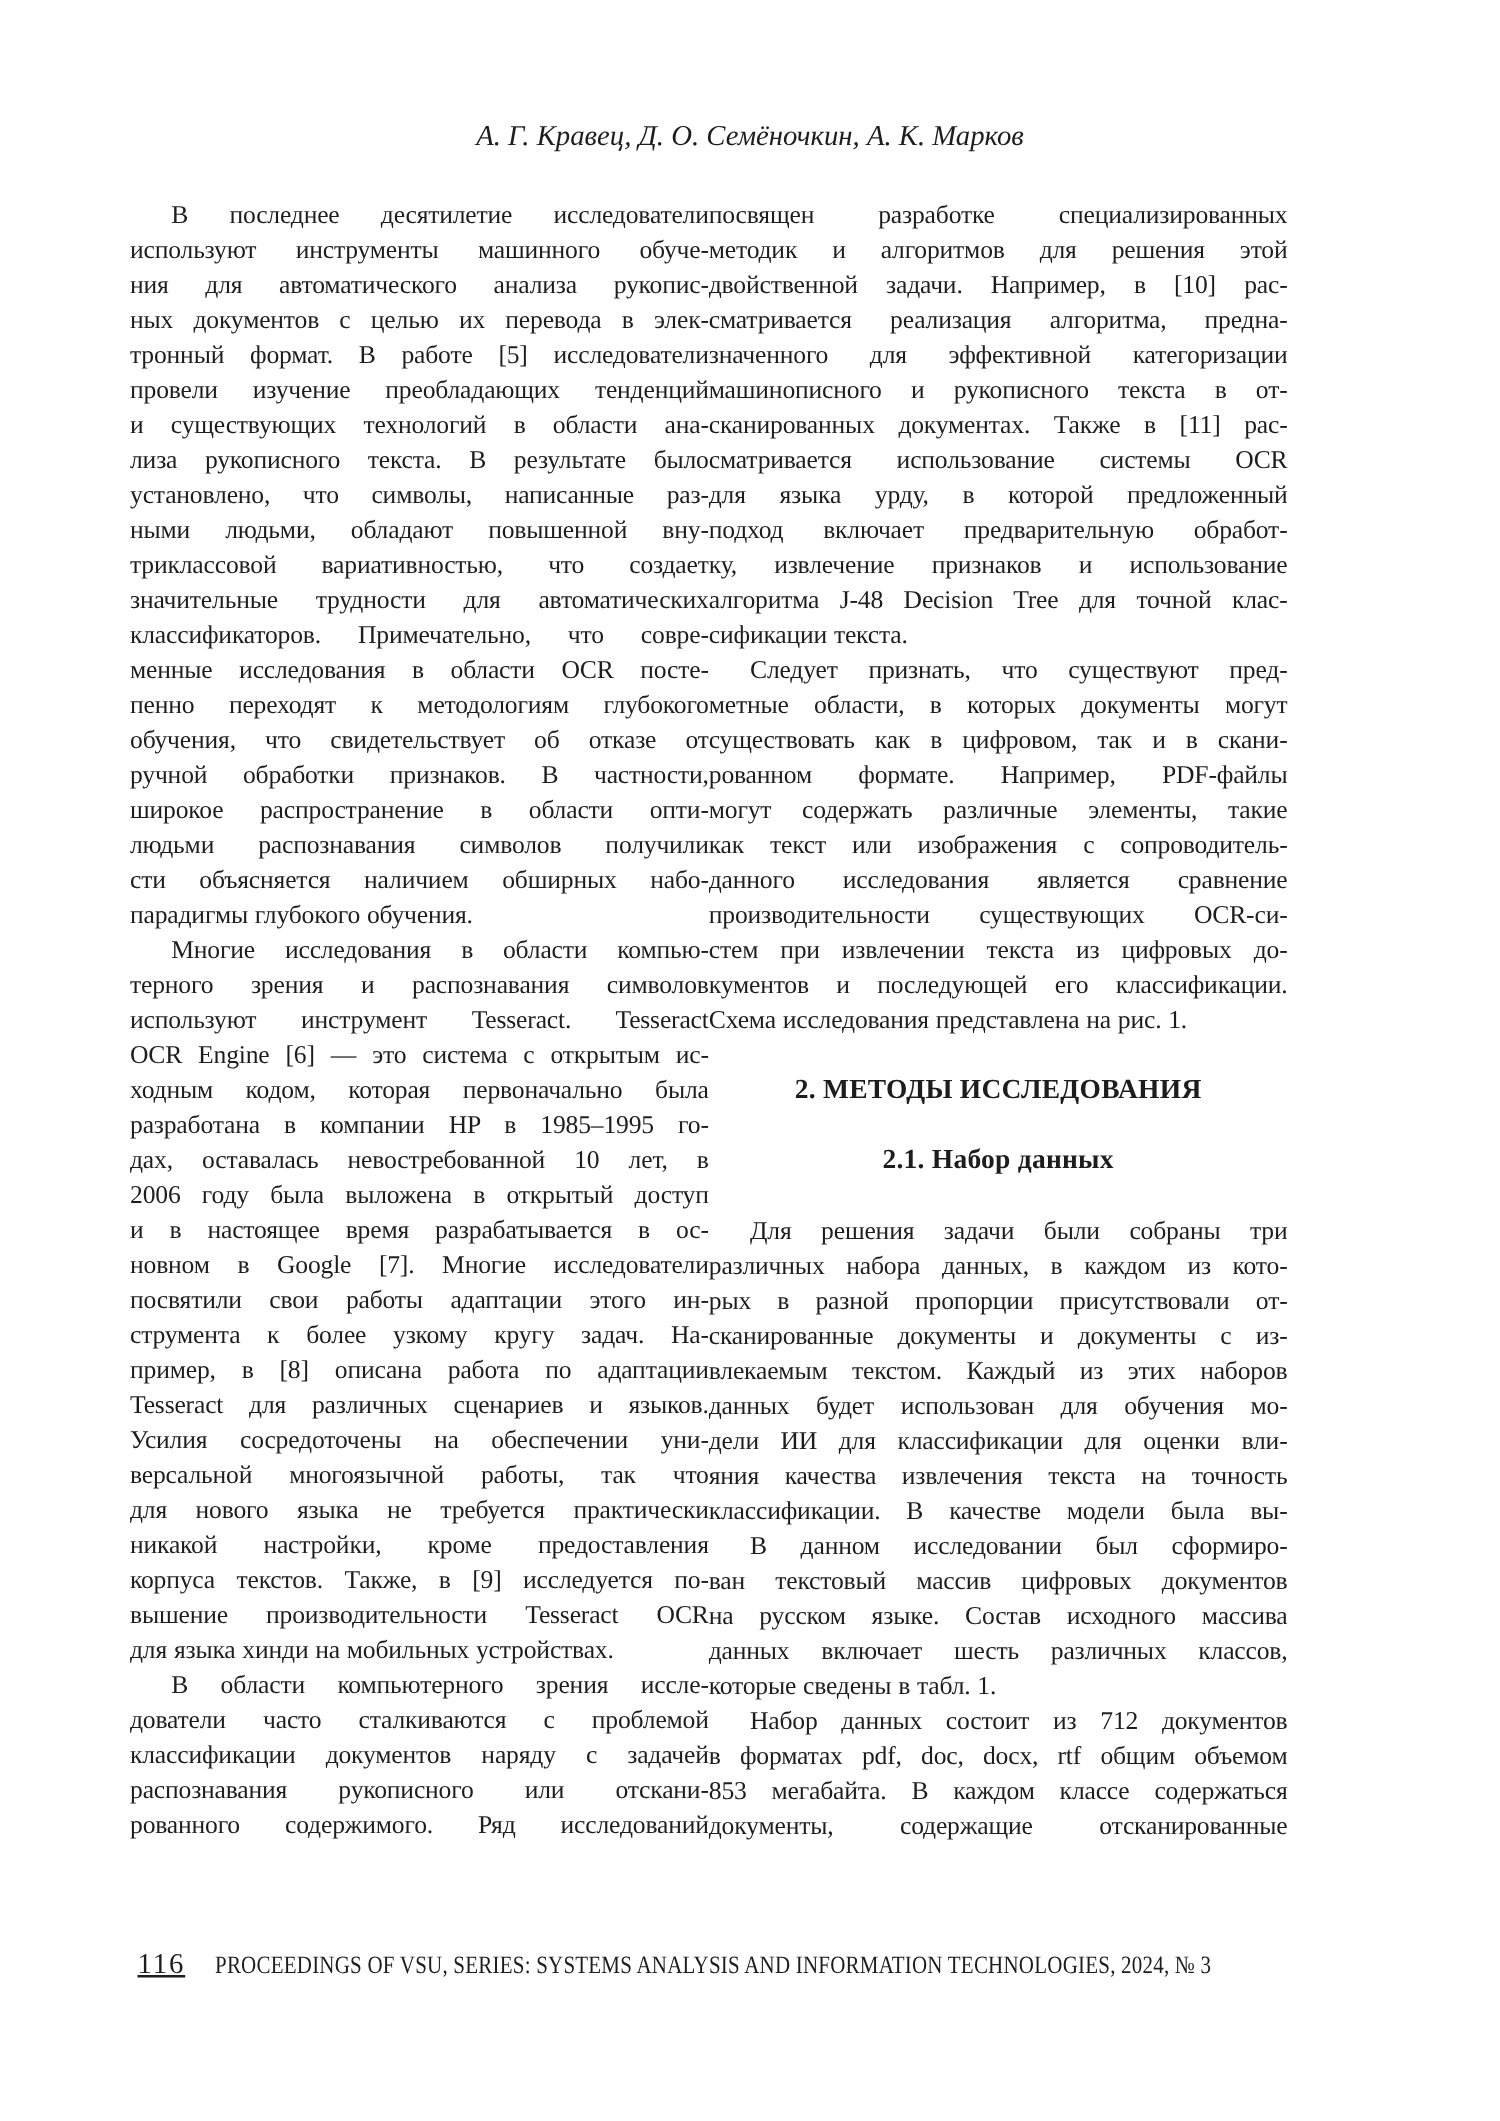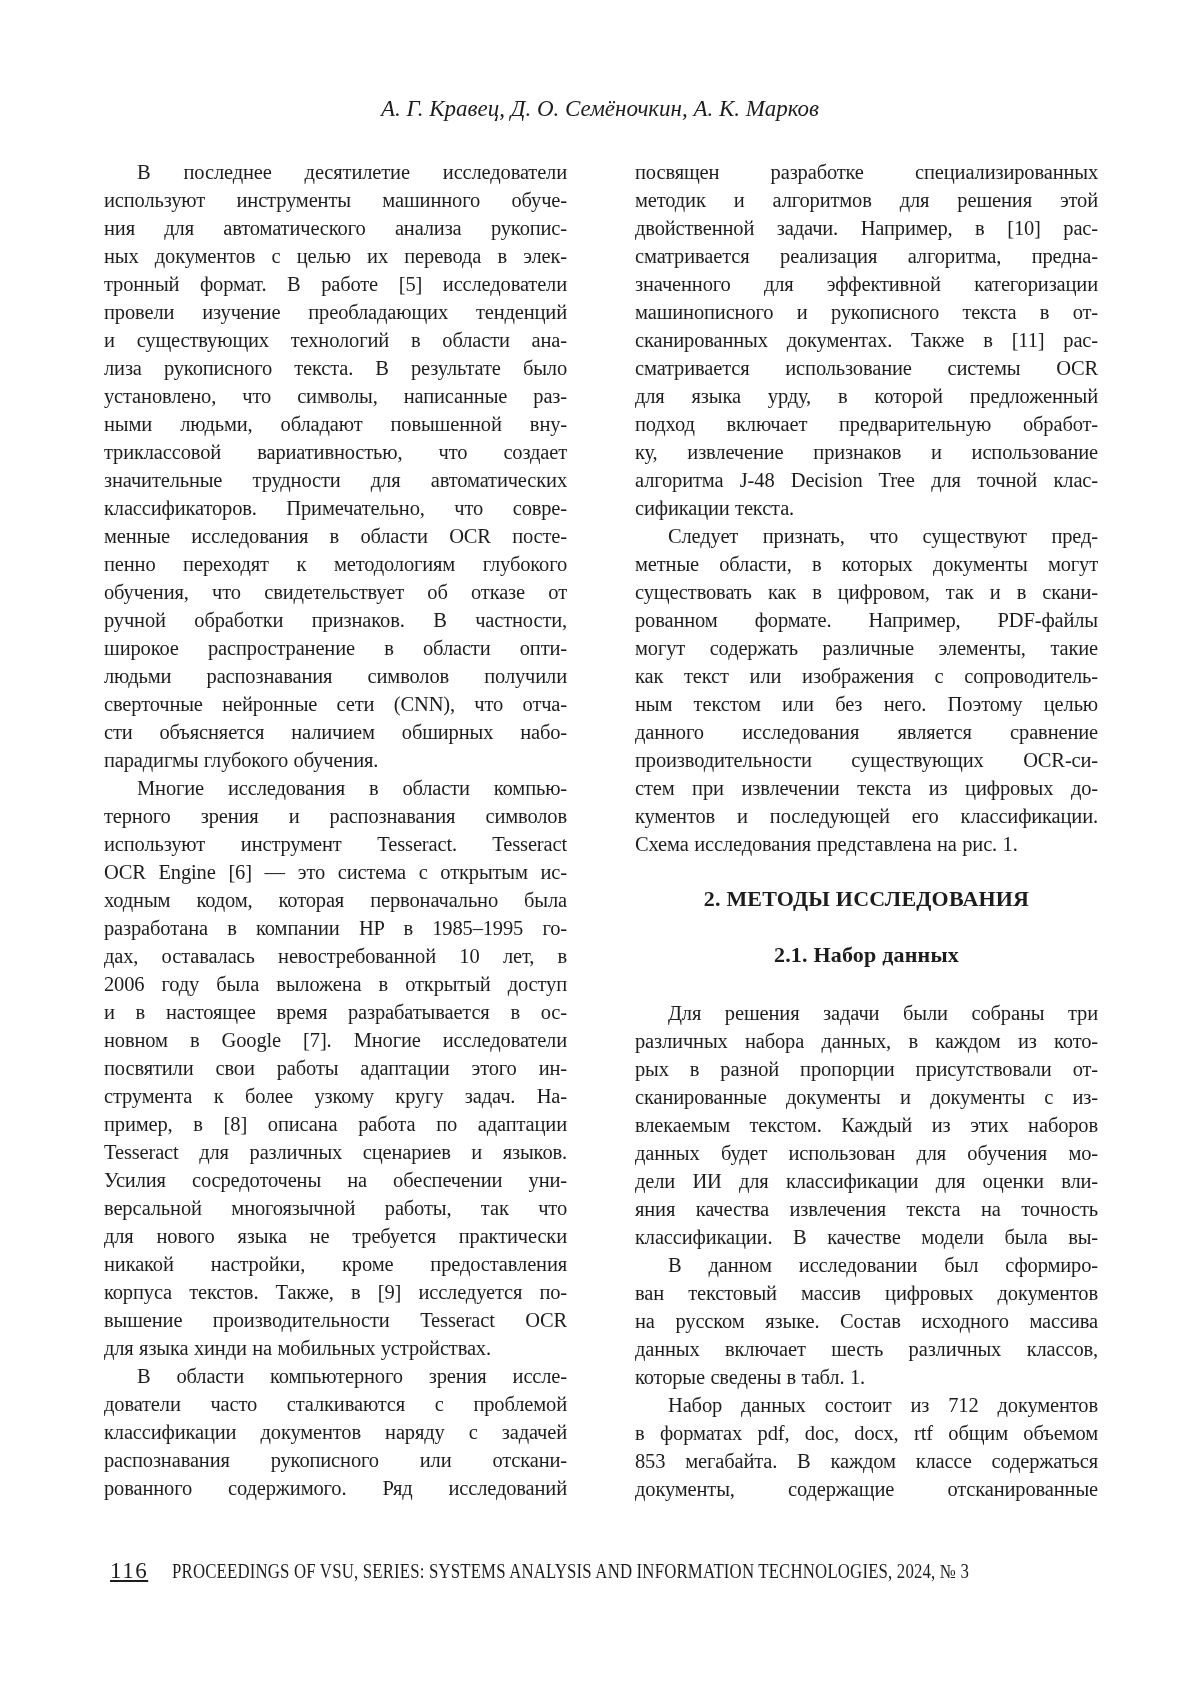--- a/index.html
+++ b/index.html
@@ -22,21 +22,20 @@
     font-size: 23px;
     line-height: 28px;
     color: #1d1d1d;
   }
   .cols {
     position: absolute;
     top: 158px;
     left: 104px;
     width: 994px;
     display: flex;
-    gap: 68px;
   }
   .col { width: 463px; }
   .ln {
     font-size: 20.5px;
     line-height: 28px;
     height: 28px;
     overflow: hidden;
     text-align: justify;
     text-align-last: justify;
     letter-spacing: -0.15px;
@@ -98,21 +97,20 @@
           <div class="ln">ными людьми, обладают повышенной вну-</div>
           <div class="ln">триклассовой вариативностью, что создает</div>
           <div class="ln">значительные трудности для автоматических</div>
           <div class="ln">классификаторов. Примечательно, что совре-</div>
           <div class="ln">менные исследования в области OCR посте-</div>
           <div class="ln">пенно переходят к методологиям глубокого</div>
           <div class="ln">обучения, что свидетельствует об отказе от</div>
           <div class="ln">ручной обработки признаков. В частности,</div>
           <div class="ln">широкое распространение в области опти-</div>
           <div class="ln">людьми распознавания символов получили</div>
-          <div class="ln">сверточные нейронные сети (CNN), что отча-</div>
           <div class="ln">сти объясняется наличием обширных набо-</div>
           <div class="ln end">парадигмы глубокого обучения.</div>
         </div>
         <div class="para">
           <div class="ln first">Многие исследования в области компью-</div>
           <div class="ln">терного зрения и распознавания символов</div>
           <div class="ln">используют инструмент Tesseract. Tesseract</div>
           <div class="ln">OCR Engine [6] — это система с открытым ис-</div>
           <div class="ln">ходным кодом, которая первоначально была</div>
           <div class="ln">разработана в компании HP в 1985–1995 го-</div>
@@ -156,21 +154,20 @@
           <div class="ln">алгоритма J-48 Decision Tree для точной клас-</div>
           <div class="ln end">сификации текста.</div>
         </div>
         <div class="para">
           <div class="ln first">Следует признать, что существуют пред-</div>
           <div class="ln">метные области, в которых документы могут</div>
           <div class="ln">существовать как в цифровом, так и в скани-</div>
           <div class="ln">рованном формате. Например, PDF-файлы</div>
           <div class="ln">могут содержать различные элементы, такие</div>
           <div class="ln">как текст или изображения с сопроводитель-</div>
-          <div class="ln">ным текстом или без него. Поэтому целью</div>
           <div class="ln">данного исследования является сравнение</div>
           <div class="ln">производительности существующих OCR-си-</div>
           <div class="ln">стем при извлечении текста из цифровых до-</div>
           <div class="ln">кументов и последующей его классификации.</div>
           <div class="ln end">Схема исследования представлена на рис. 1.</div>
         </div>
         <div class="h1">2. МЕТОДЫ ИССЛЕДОВАНИЯ</div>
         <div class="h2">2.1. Набор данных</div>
         <div class="para">
           <div class="ln first">Для решения задачи были собраны три</div>

